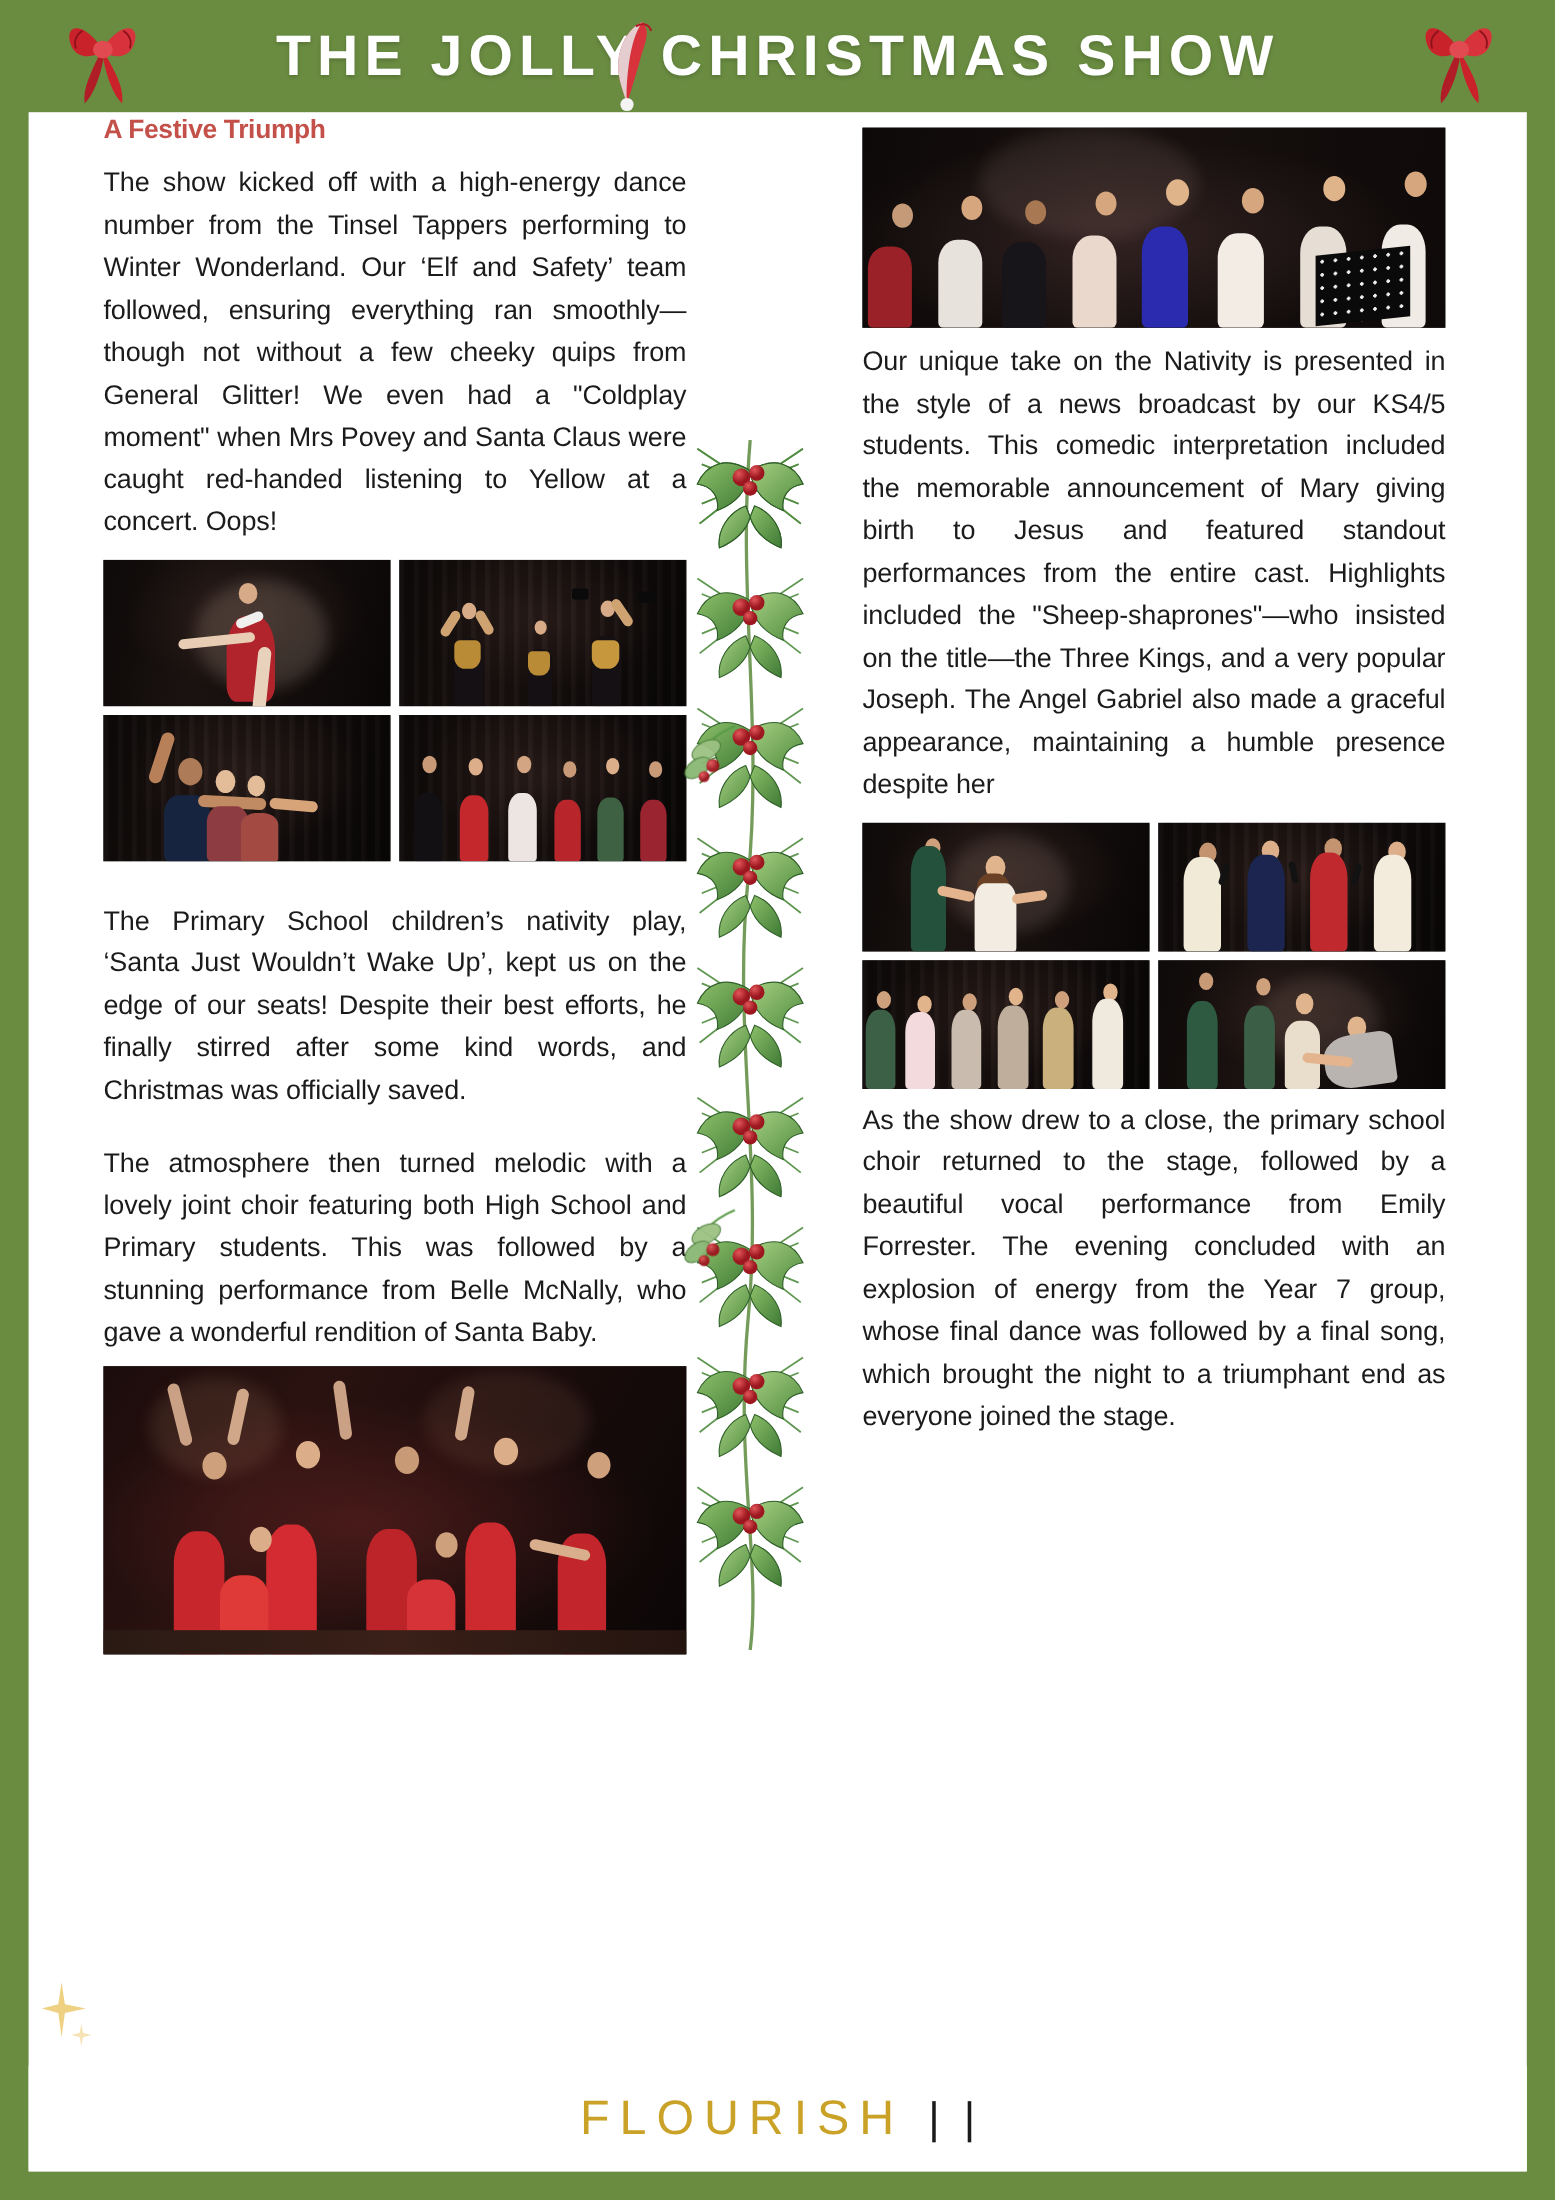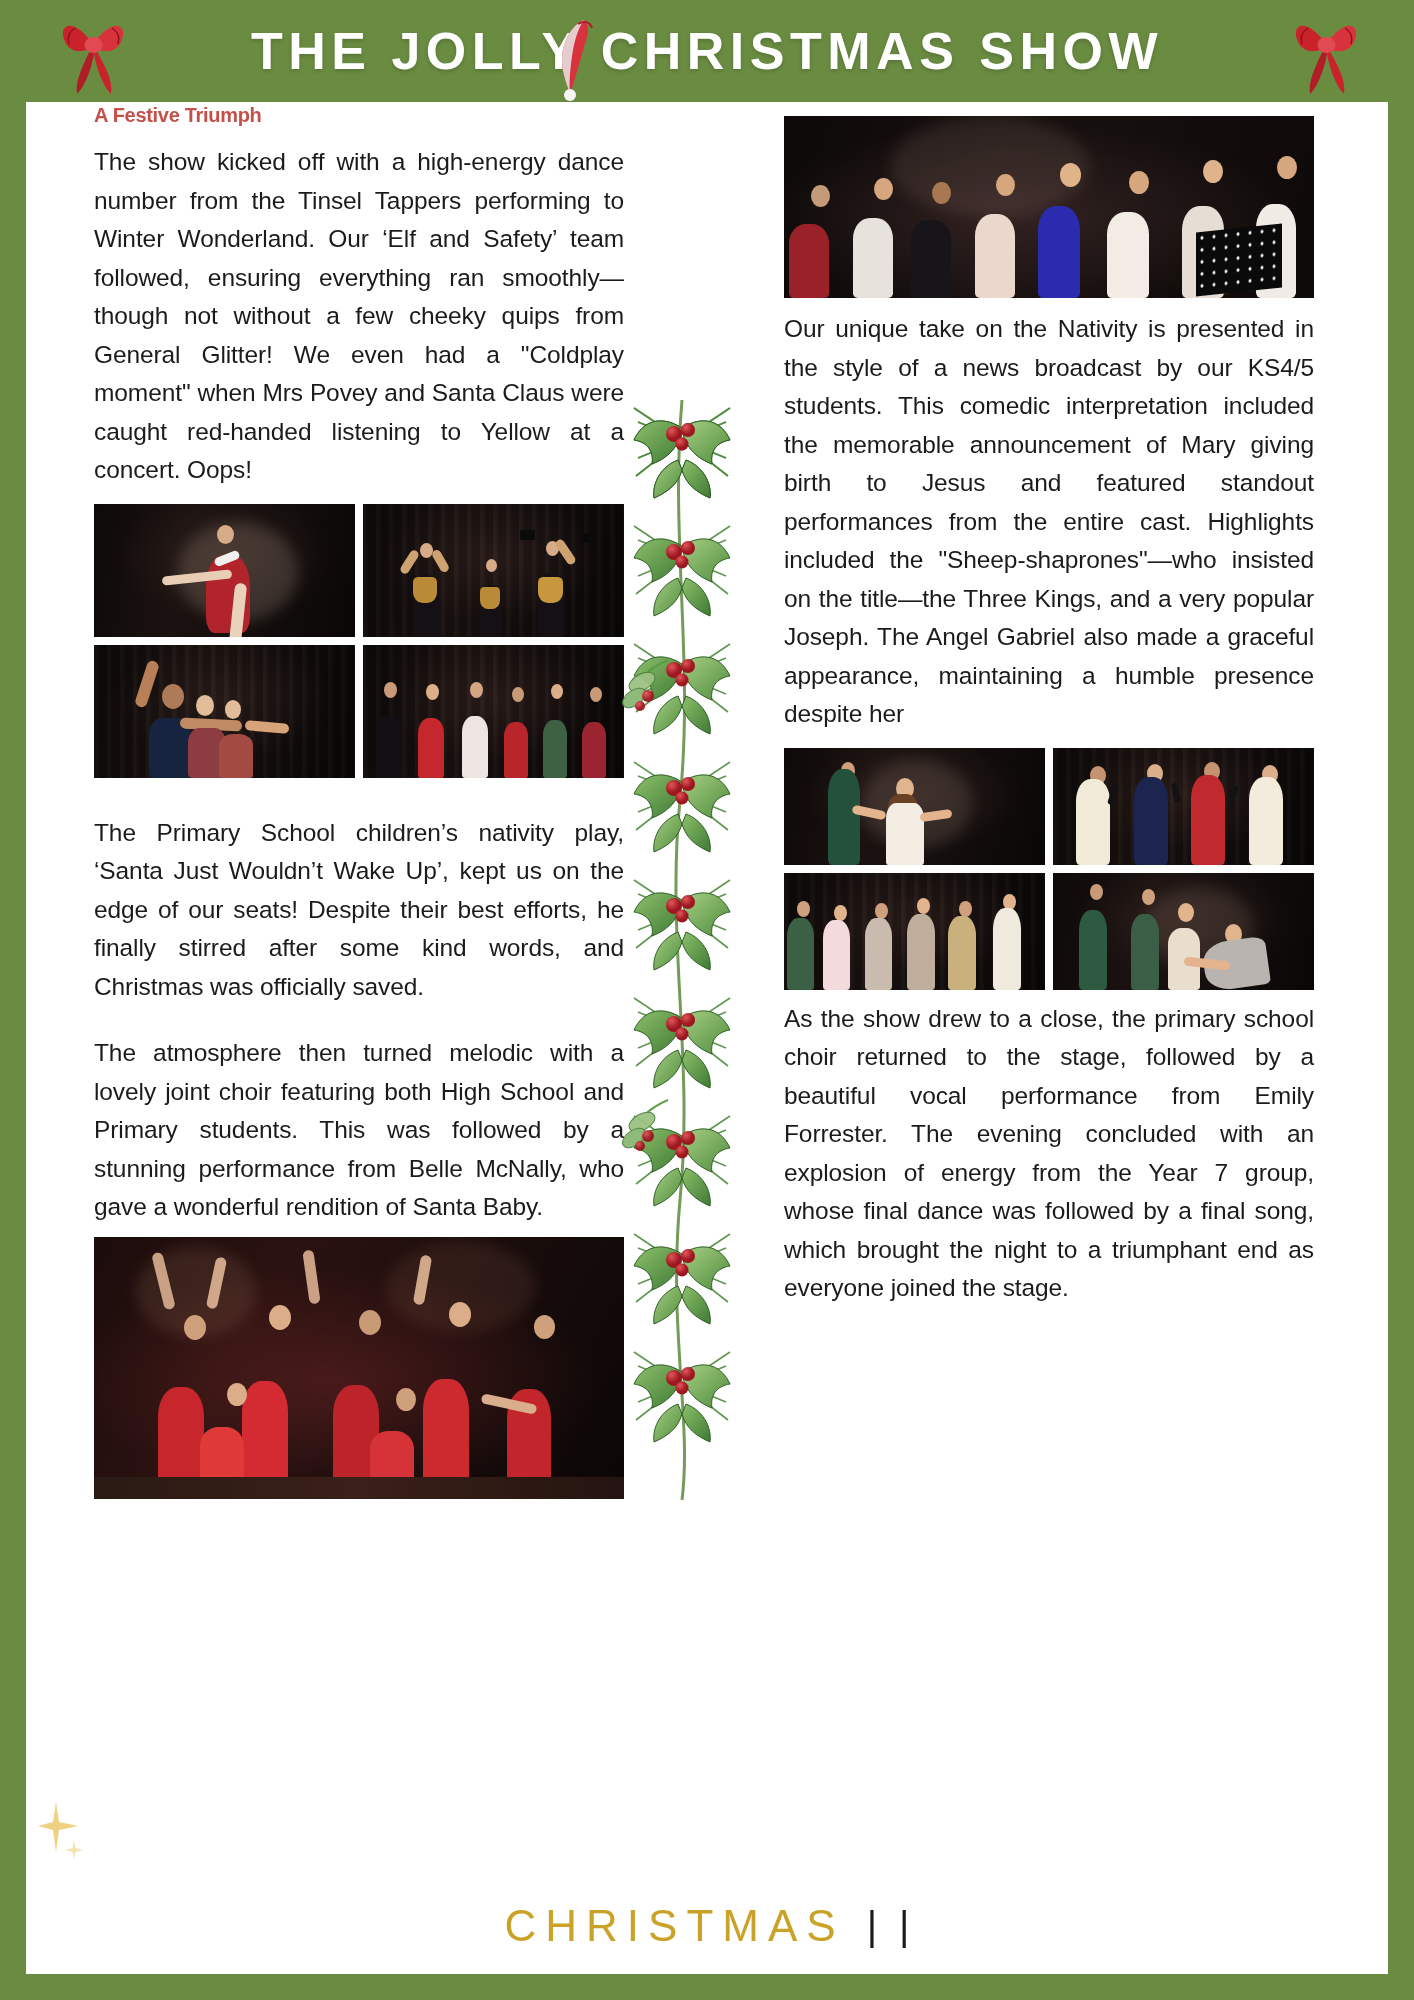--- a/index.html
+++ b/index.html
@@ -77,21 +77,21 @@
     width: 1362px;
     height: 1906px;
     z-index: 3;
   }
 
   .col-left  { position: absolute; left: 68px;  top: 36px; width: 530px; }
   .col-right { position: absolute; left: 758px; top: 36px; width: 530px; }
 
   .section-heading {
     color: #c4504a;
-    font-size: 20px;
+    font-size: 24px;
     font-weight: bold;
     letter-spacing: -0.3px;
     margin-bottom: 16px;
   }
 
   p.body {
     font-size: 24.5px;
     line-height: 38.5px;
     color: #1b1b1b;
     text-align: justify;
@@ -500,18 +500,18 @@
   </div>
 
   <div class="sparkle">
     <svg viewBox="0 0 48 60" width="48" height="60">
       <path d="M20 2 L23 22 L42 26 L23 30 L20 52 L17 30 L2 26 L17 22 Z" fill="#e8c15a" opacity=".75"></path>
       <path d="M38 40 L39.5 48 L47 50 L39.5 52 L38 60 L36.5 52 L29 50 L36.5 48 Z" fill="#e8c15a" opacity=".45"></path>
     </svg>
   </div>
 
   <div class="footer">
-    <span class="f-challenge">CHRISTMAS</span>
+    <span class="f-challenge">FLOURISH</span>
     <span class="f-sep">|</span>
     <span class="f-sep">|</span>
   </div>
 
 </div>
 
 </body></html>

